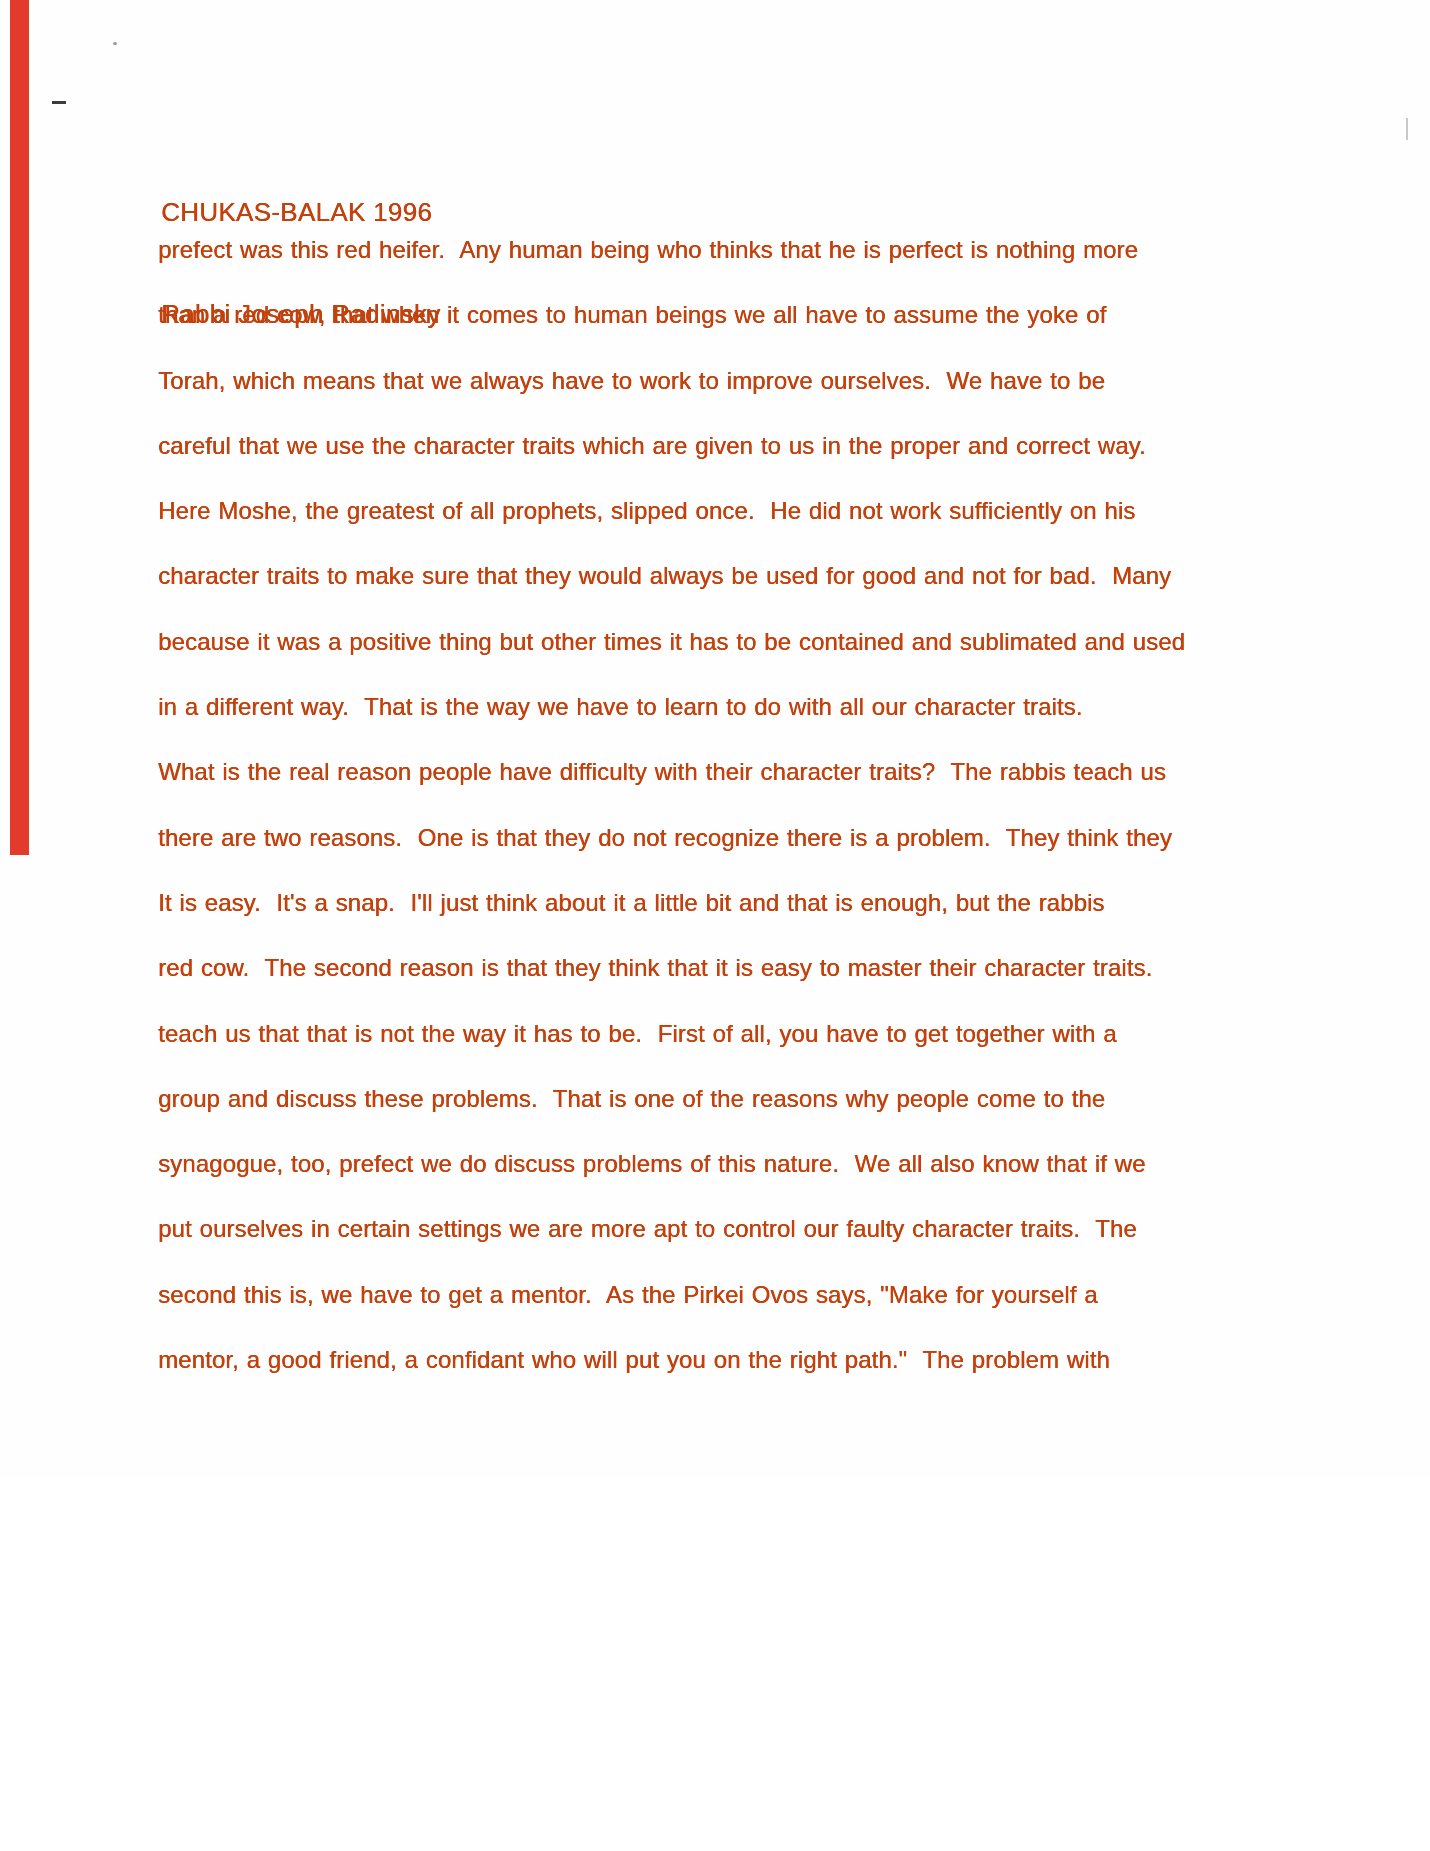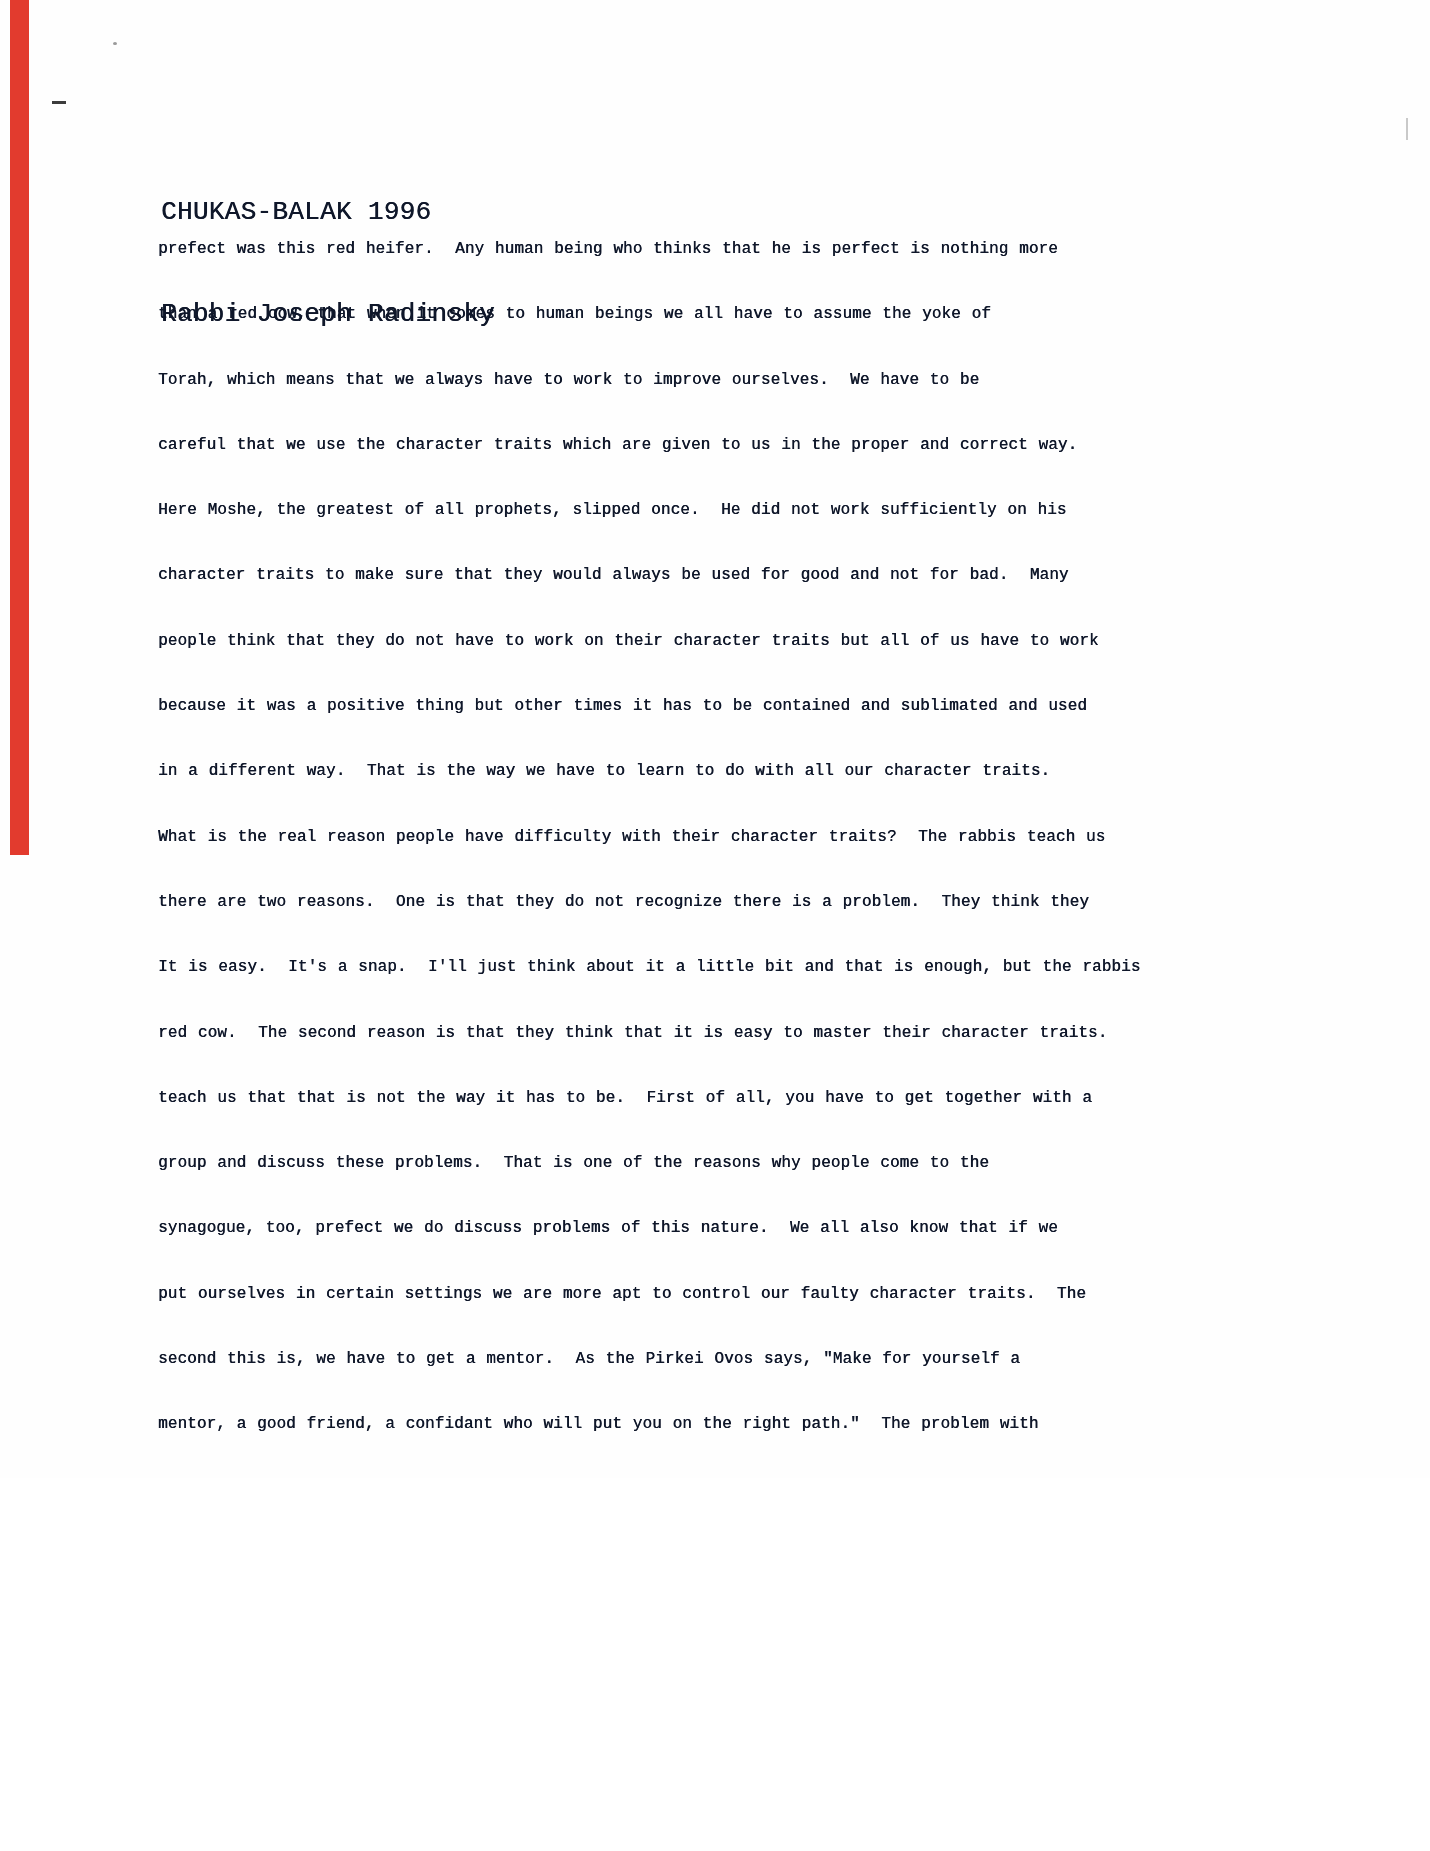--- a/index.html
+++ b/index.html
@@ -2,22 +2,22 @@
 <html><head>
 <meta charset="utf-8">
 <style>
   html, body { margin: 0; padding: 0; background: #ffffff; }
   .page {
     position: relative;
     width: 1430px;
     height: 1478px;
     background: #fefefe;
     overflow: hidden;
-    font-family: Liberation Mono, monospace;
-    color: #0f172a;
+    font-family: Liberation Sans, sans-serif;
+    color: #c2410c;
   }
   
   .red-bar {
     position: absolute;
     left: 10px;
     top: 0;
     width: 19px;
     height: 855px;
     background: #e23b2e;
   }
@@ -36,21 +36,21 @@
     line-height: 34px;
     letter-spacing: 0.3px;
     white-space: pre;
     text-shadow: 0.4px 0 currentColor;
   }
   .doc-body {
     position: absolute;
     left: 158px;
     top: 217px;
     width: 1160px;
-    font-size: 16px;
+    font-size: 24px;
     line-height: 65.3px;
     letter-spacing: 0.1px;
     word-spacing: 1px;
     text-shadow: 0.4px 0 currentColor;
   }
   .doc-body .line { white-space: pre; }
   .page-number {
     position: absolute;
     left: 158px;
     top: 1612px;
@@ -77,21 +77,20 @@
     <div>Rabbi Joseph Radinsky</div>
   </div>
 
   <div class="doc-body">
     <div class="line">prefect was this red heifer.  Any human being who thinks that he is perfect is nothing more</div>
     <div class="line">than a red cow, that when it comes to human beings we all have to assume the yoke of</div>
     <div class="line">Torah, which means that we always have to work to improve ourselves.  We have to be</div>
     <div class="line">careful that we use the character traits which are given to us in the proper and correct way.</div>
     <div class="line">Here Moshe, the greatest of all prophets, slipped once.  He did not work sufficiently on his</div>
     <div class="line">character traits to make sure that they would always be used for good and not for bad.  Many</div>
-    <div class="line">people think that they do not have to work on their character traits but all of us have to work</div>
     <div class="line">because it was a positive thing but other times it has to be contained and sublimated and used</div>
     <div class="line">in a different way.  That is the way we have to learn to do with all our character traits.</div>
     <div class="line">What is the real reason people have difficulty with their character traits?  The rabbis teach us</div>
     <div class="line">there are two reasons.  One is that they do not recognize there is a problem.  They think they</div>
     <div class="line">It is easy.  It's a snap.  I'll just think about it a little bit and that is enough, but the rabbis</div>
     <div class="line">red cow.  The second reason is that they think that it is easy to master their character traits.</div>
     <div class="line">teach us that that is not the way it has to be.  First of all, you have to get together with a</div>
     <div class="line">group and discuss these problems.  That is one of the reasons why people come to the</div>
     <div class="line">synagogue, too, prefect we do discuss problems of this nature.  We all also know that if we</div>
     <div class="line">put ourselves in certain settings we are more apt to control our faulty character traits.  The</div>

